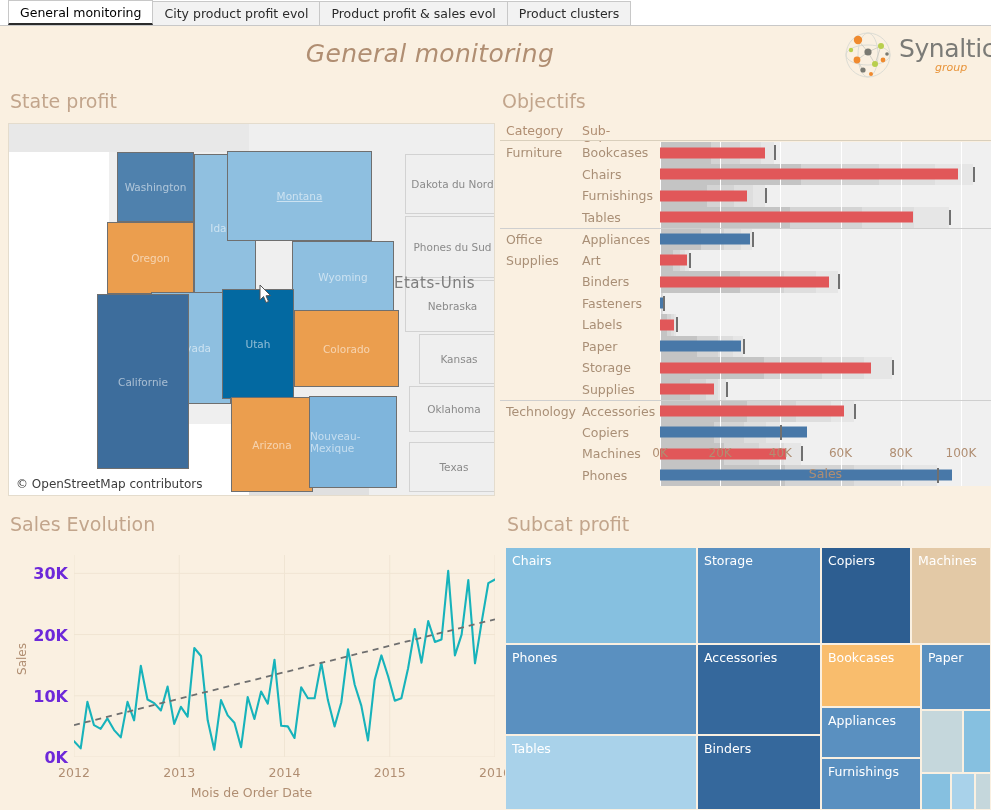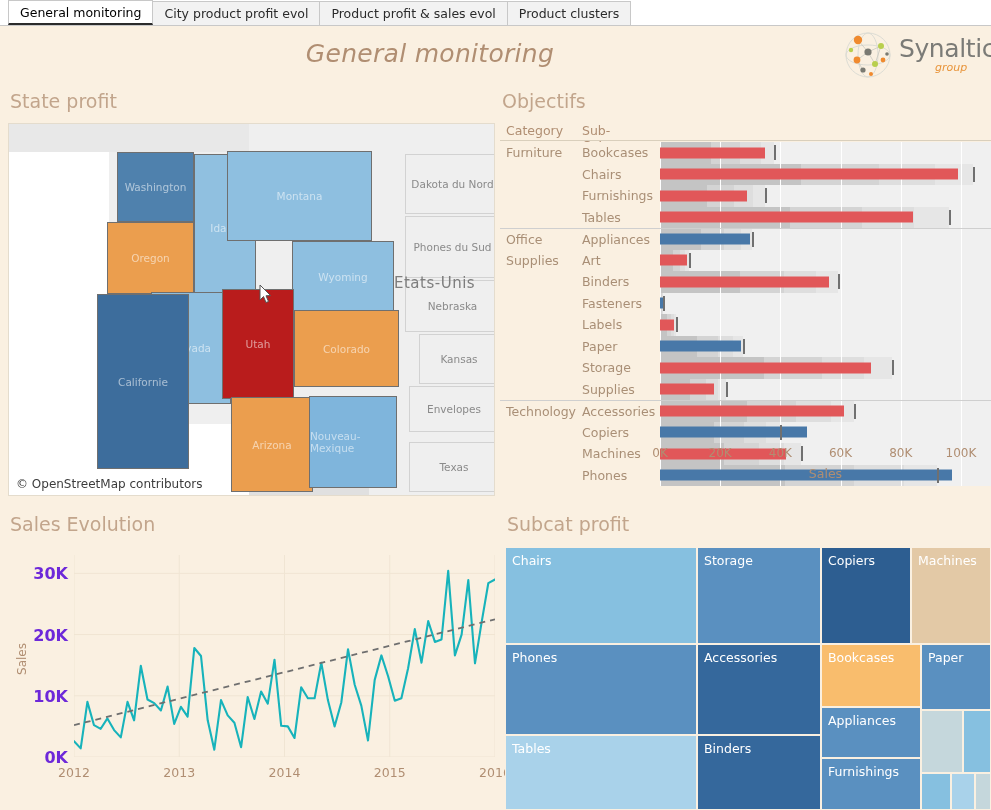--- a/index.html
+++ b/index.html
@@ -201,29 +201,29 @@
         <div class="state" style="left: 108px; top: 28px; width: 77px; height: 70px; background: rgb(79, 129, 173);">
           <span style="color: rgba(255, 255, 255, 0.55);">Washington</span>
         </div>
         <div class="state" style="left: 98px; top: 98px; width: 87px; height: 72px; background: rgb(235, 158, 78);">
           <span style="color: rgba(255, 255, 255, 0.55);">Oregon</span>
         </div>
         <div class="state" style="left: 185px; top: 30px; width: 62px; height: 148px; background: rgb(144, 192, 224);">
           <span style="color: rgba(255, 255, 255, 0.55);">Idaho</span>
         </div>
         <div class="state" style="left: 218px; top: 27px; width: 145px; height: 90px; background: rgb(142, 191, 224);">
-          <span style="color: rgba(255, 255, 255, 0.55);">Montana</span>
+          <span style="color: rgba(255, 255, 255, 0.55); text-decoration: underline;">Montana</span>
         </div>
         <div class="state" style="left: 283px; top: 117px; width: 102px; height: 72px; background: rgb(142, 191, 224);">
           <span style="color: rgba(255, 255, 255, 0.55);">Wyoming</span>
         </div>
         <div class="state" style="left: 142px; top: 168px; width: 80px; height: 112px; background: rgb(142, 191, 224);">
           <span style="color: rgba(255, 255, 255, 0.55);">Nevada</span>
         </div>
-        <div class="state" style="left: 213px; top: 165px; width: 72px; height: 110px; background: #b91c1c;">
+        <div class="state" style="left: 213px; top: 165px; width: 72px; height: 110px; background: #0369a1;">
           <span style="color: rgba(255, 255, 255, 0.55);">Utah</span>
         </div>
         <div class="state" style="left: 285px; top: 186px; width: 105px; height: 77px; background: rgb(235, 158, 78);">
           <span style="color: rgba(255, 255, 255, 0.55);">Colorado</span>
         </div>
         <div class="state" style="left: 88px; top: 170px; width: 92px; height: 175px; background: rgb(61, 109, 156);">
           <span style="color: rgba(255, 255, 255, 0.55);">Californie</span>
         </div>
         <div class="state" style="left: 222px; top: 273px; width: 82px; height: 95px; background: rgb(235, 158, 78);">
           <span style="color: rgba(255, 255, 255, 0.55);">Arizona</span>
@@ -237,21 +237,21 @@
         <div class="state nofill" style="left: 396px; top: 92px; width: 95px; height: 62px;">
           <span>Phones du Sud</span>
         </div>
         <div class="state nofill" style="left: 396px; top: 156px; width: 95px; height: 52px;">
           <span>Nebraska</span>
         </div>
         <div class="state nofill" style="left: 410px; top: 210px; width: 80px; height: 50px;">
           <span>Kansas</span>
         </div>
         <div class="state nofill" style="left: 400px; top: 262px; width: 90px; height: 46px;">
-          <span>Envelopes</span>
+          <span>Oklahoma</span>
         </div>
         <div class="state nofill" style="left: 400px; top: 318px; width: 90px; height: 50px;">
           <span>Texas</span>
         </div>
       </div>
     <div class="country-label" style="left:385px; top:150px;">Etats-Unis</div>
     <svg class="cursor-arrow" style="left:250px; top:160px;" viewBox="0 0 13 20">
       <path d="M1 1 L1 16 L4.5 12.5 L7 18.5 L9.5 17.5 L7 11.8 L11.5 11.5 Z" fill="#ffffff" stroke="#555" stroke-width="1"></path>
     </svg>
     <div class="map-credit">© OpenStreetMap contributors</div>
@@ -586,20 +586,21 @@
         <line x1="0" y1="79.57575757575758" x2="421" y2="79.57575757575758" stroke="#f0e5d3" stroke-width="1"></line>
         <line x1="0" y1="18.363636363636374" x2="421" y2="18.363636363636374" stroke="#f0e5d3" stroke-width="1"></line>
         <line x1="0" y1="0" x2="0" y2="202" stroke="#f0e5d3" stroke-width="1"></line>
         <line x1="105.25" y1="0" x2="105.25" y2="202" stroke="#f0e5d3" stroke-width="1"></line>
         <line x1="210.5" y1="0" x2="210.5" y2="202" stroke="#f0e5d3" stroke-width="1"></line>
         <line x1="315.75" y1="0" x2="315.75" y2="202" stroke="#f0e5d3" stroke-width="1"></line>
         <line x1="421" y1="0" x2="421" y2="202" stroke="#f0e5d3" stroke-width="1"></line>
         <polyline points="0.0,186.1 6.7,193.4 13.4,146.9 20.0,170.2 26.7,173.8 33.4,163.4 40.1,175.1 46.8,182.4 53.5,146.9 60.1,165.3 66.8,110.8 73.5,144.5 80.2,148.1 86.9,155.5 93.6,131.6 100.2,168.9 106.9,151.8 113.6,161.6 120.3,93.0 127.0,101.0 133.7,165.3 140.3,194.7 147.0,145.1 153.7,160.4 160.4,167.7 167.1,192.2 173.7,142.0 180.4,164.0 187.1,136.5 193.8,148.7 200.5,104.7 207.2,170.8 213.8,171.4 220.5,183.0 227.2,132.2 233.9,143.2 240.6,143.2 247.3,107.7 253.9,145.1 260.6,171.4 267.3,147.5 274.0,94.3 280.7,129.8 287.3,150.6 294.0,185.5 300.7,124.9 307.4,100.4 314.1,121.2 320.8,145.7 327.4,143.2 334.1,113.2 340.8,74.1 347.5,107.7 354.2,66.1 360.9,86.9 367.5,84.5 374.2,15.9 380.9,100.4 387.6,79.6 394.3,25.1 401.0,108.3 407.6,67.3 414.3,28.2 421.0,24.5" fill="none" stroke="#17b3bb" stroke-width="2.1" stroke-linejoin="round" stroke-linecap="round"></polyline>
         <line x1="0" y1="170.169696969697" x2="421" y2="64.27272727272728" stroke="#6f6f6f" stroke-width="1.8" stroke-dasharray="6,5"></line>
       </svg>
+    <div class="lc-xname" style="top:238px;">Mois de Order Date</div>
   </div>
 
   <div class="tree-pane" id="treemap">
       <div class="tile" style="left: 0px; top: 0px; width: 192px; height: 97px; background: rgb(134, 192, 224);">Chairs</div>
       <div class="tile" style="left: 0px; top: 97px; width: 192px; height: 91px; background: rgb(90, 144, 192);">Phones</div>
       <div class="tile" style="left: 0px; top: 188px; width: 192px; height: 75px; background: rgb(169, 210, 234);">Tables</div>
       <div class="tile" style="left: 192px; top: 0px; width: 124px; height: 97px; background: rgb(90, 144, 192);">Storage</div>
       <div class="tile" style="left: 192px; top: 97px; width: 124px; height: 91px; background: rgb(53, 104, 156);">Accessories</div>
       <div class="tile" style="left: 192px; top: 188px; width: 124px; height: 75px; background: rgb(53, 104, 156);">Binders</div>
       <div class="tile" style="left: 316px; top: 0px; width: 90px; height: 97px; background: rgb(45, 94, 145);">Copiers</div>

